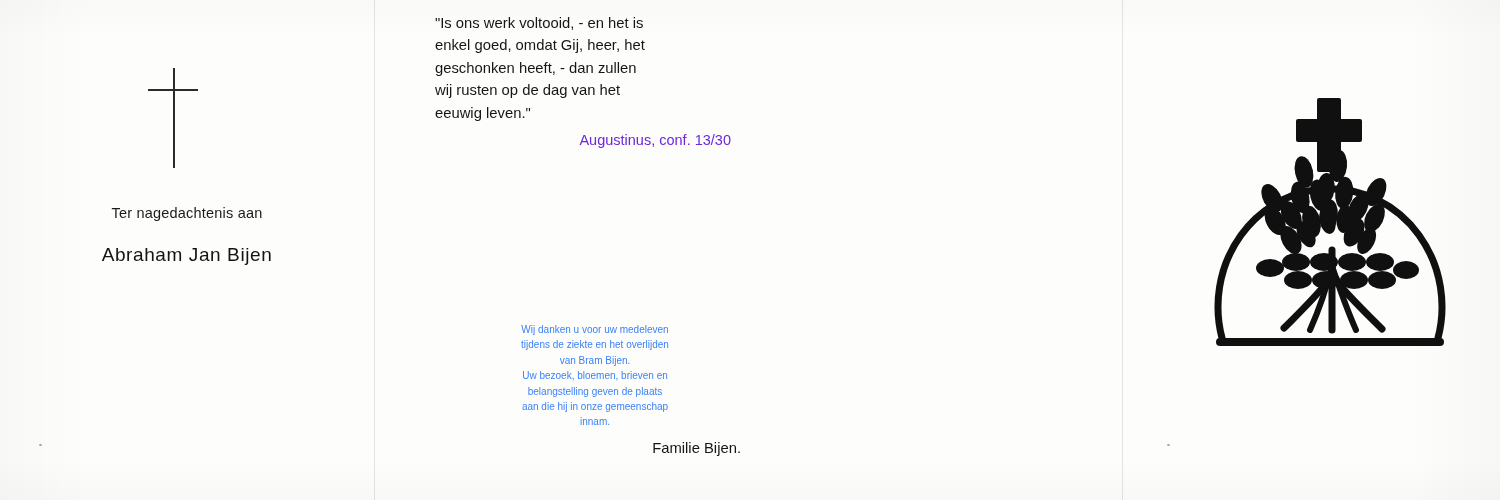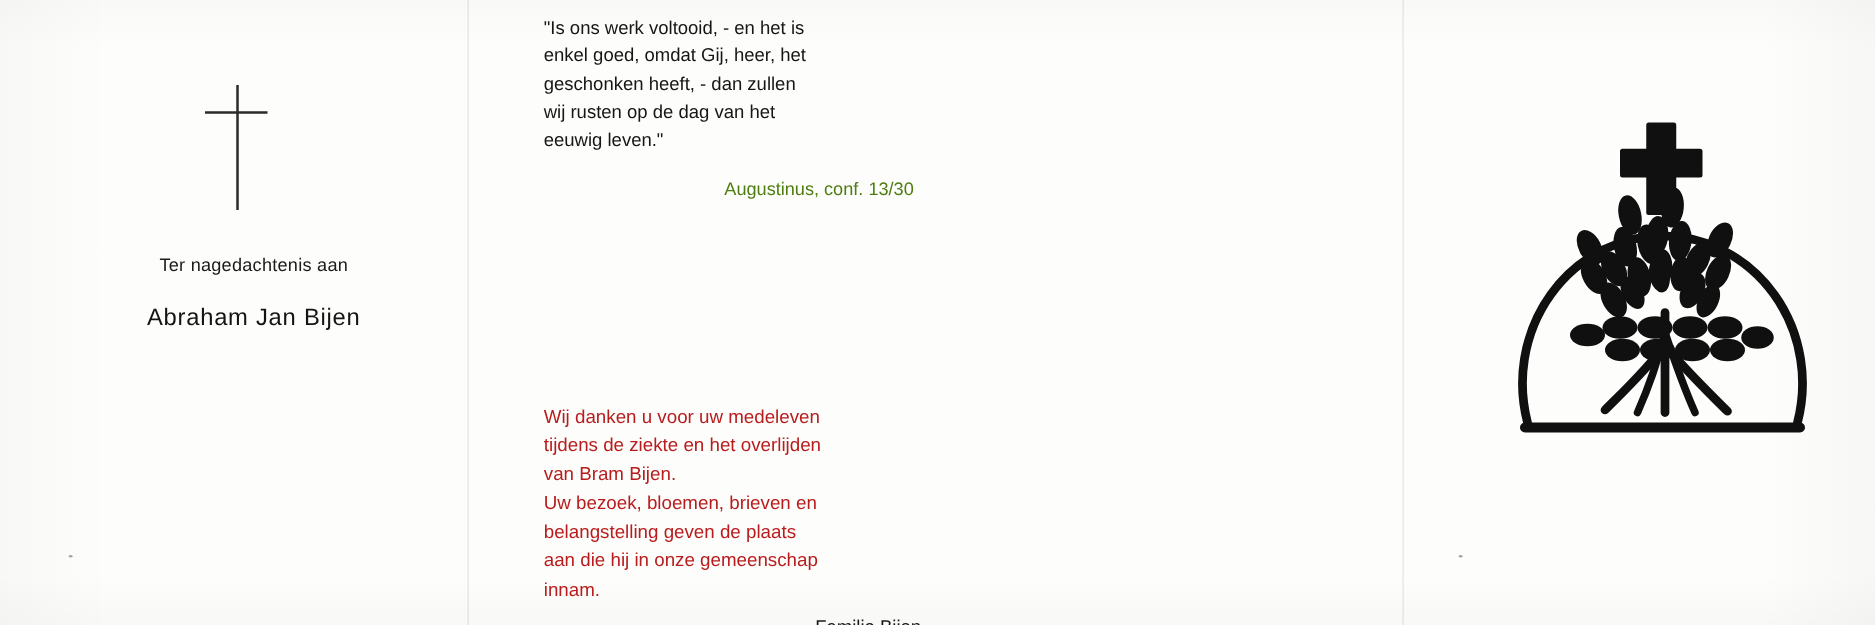--- a/index.html
+++ b/index.html
@@ -33,21 +33,21 @@
     bottom: 0;
     width: 1px;
     background: rgba(0,0,0,0.10);
   }
   #fold-left  { left: 374px; }
   #fold-right { left: 1122px; }
 
   
   #panel-left {
     position: absolute;
-    left: 16px; top: 0;
+    left: 0; top: 0;
     width: 374px; height: 412px;
   }
   #cross-line {
     position: absolute;
     left: 148px;
     top: 68px;
     width: 50px;
     height: 100px;
   }
   #cross-line .v {
@@ -105,36 +105,37 @@
     left: 61px; top: 12px;
     width: 300px;
   }
   #verse-text {
     font-size: 14.8px;
     line-height: 1.52;
     color: #161616;
     white-space: pre-line;
   }
   #verse-attribution {
-    margin-top: 20px;
+    margin-top: 8px;
     font-size: 14.5px;
-    color: #4d7c0f;
+    color: #6d28d9;
     text-align: right;
     padding-right: 4px;
   }
   #thanks-block {
     position: absolute;
     left: 61px; top: 322px;
     width: 320px;
   }
   #thanks-text {
-    font-size: 15px;
+    font-size: 10px;
     line-height: 1.54;
-    color: #b91c1c;
+    color: #3b82f6;
     white-space: pre-line;
+    text-align: center;
   }
   #thanks-signature {
     margin-top: 10px;
     font-size: 14.8px;
     color: #161616;
     text-align: right;
     padding-right: 14px;
   }
 
   

